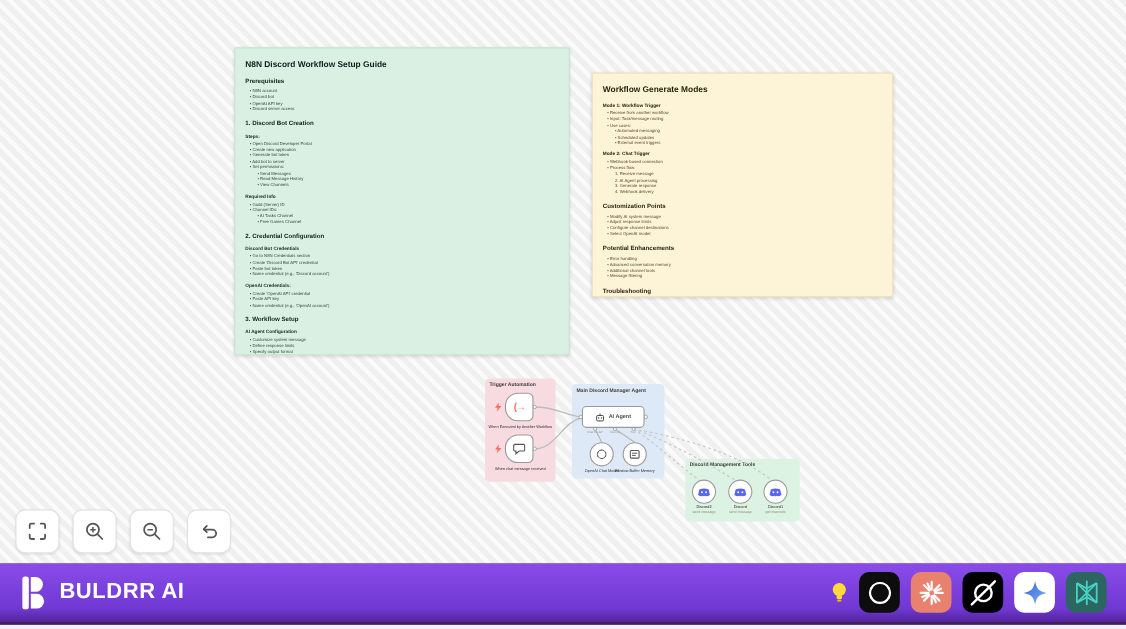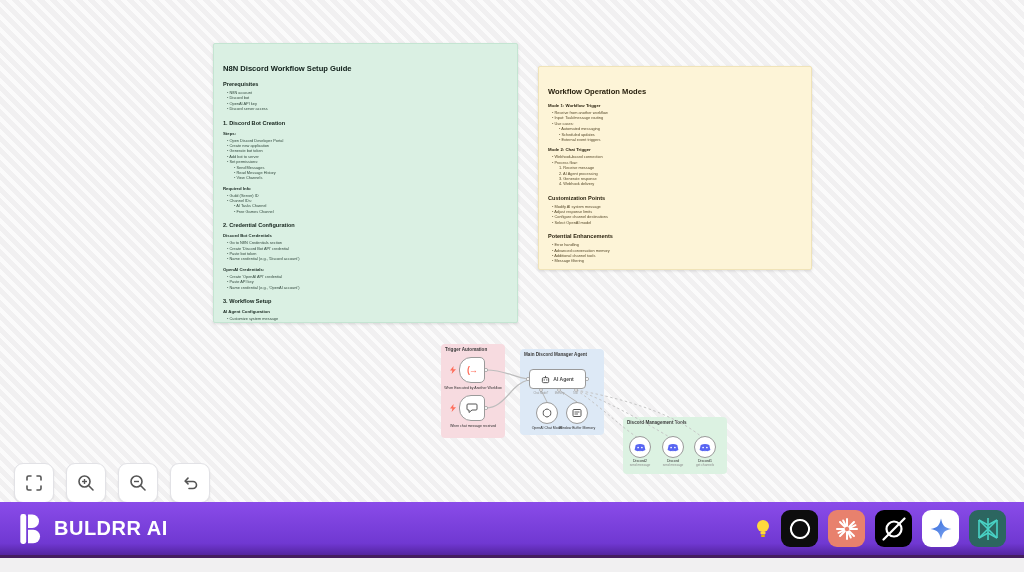--- a/index.html
+++ b/index.html
@@ -8,21 +8,21 @@
     font-family:"Liberation Sans","DejaVu Sans",sans-serif;
     background:#f1f0f1;
   }
   
   .canvas{
     position:absolute;inset:0 0 56px 0;
     background:#f1f0f1;
     background-image:repeating-linear-gradient(45deg,rgba(255,255,255,.7) 0 4px,rgba(0,0,0,0) 4px 9px);
   }
   
-  .note{position:absolute;box-sizing:border-box;padding:18px 9px;overflow:hidden;
+  .note{position:absolute;box-sizing:border-box;padding:8px 9px;overflow:hidden;
         box-shadow:0 1px 3px rgba(0,0,0,.12);border-radius:2px;z-index:1;}
   .note.green{left:213px;top:43px;width:305px;height:280px;background:#daf0e3;border:1px solid #c4e5d2;}
   .note.yellow{left:538px;top:66px;width:274px;height:204px;background:#fdf4d7;border:1px solid #f0e3b8;}
   .nb-h1{font-size:7.6px;font-weight:700;color:#0f1d18;margin:2px 0 7px;}
   .nb-h2{font-size:5.6px;font-weight:700;color:#122019;margin:8px 0 3px;}
   .nb-h3{font-size:4.3px;font-weight:700;color:#1b2a23;margin:5px 0 2px;}
   .nb-li,.nb-li2,.nb-num,.nb-num2{font-size:3.9px;line-height:1.38;color:#31473c;}
   .nb-li{padding-left:4px;}
   .nb-li2{padding-left:11px;}
   .nb-num2{padding-left:11px;}
@@ -52,21 +52,21 @@
   .cn-d1{left:629px;top:436px;} .cn-d2{left:662px;top:436px;} .cn-d3{left:694px;top:436px;}
   .node-label{position:absolute;font-size:3.5px;line-height:1.25;text-align:center;color:#2d2d2d;z-index:3;}
   .node-sub{position:absolute;font-size:3.2px;line-height:1.2;text-align:center;color:#8c8c8c;z-index:3;}
   .port-label{position:absolute;font-size:2.7px;color:#9a9a9a;text-align:center;z-index:3;}
   .conn{position:absolute;inset:0;z-index:2;pointer-events:none;}
   
   .toolbar{position:absolute;left:14px;top:463px;display:flex;gap:12px;z-index:6;}
   .tb-btn{width:38px;height:38px;background:#fff;border:1px solid #e2e2e6;border-radius:9px;
           display:flex;align-items:center;justify-content:center;box-shadow:0 1px 2px rgba(0,0,0,.08);cursor:pointer;}
   
-  .footer{position:absolute;left:0;bottom:14px;width:1024px;height:56px;z-index:10;
+  .footer{position:absolute;left:0;bottom:4px;width:1024px;height:56px;z-index:10;
           background:linear-gradient(180deg,#8a4ce9 0%,#7038d2 78%,#54249f 100%);
           border-bottom:3px solid rgba(46,13,48,.75);box-sizing:border-box;
           display:flex;align-items:center;padding:0 18px;}
   .brand{display:flex;align-items:center;gap:10px;}
   .brand-text{color:#fff;font-size:20px;font-weight:800;letter-spacing:.5px;}
   .cta{margin-left:auto;display:flex;align-items:center;gap:10px;}
   .cta-text{color:#f2eaff;font-size:17px;font-weight:600;}
   .ai-icon{width:37px;height:37px;border-radius:9px;display:flex;align-items:center;justify-content:center;cursor:pointer;}
   .ai-openai{background:#0d0d0d;} .ai-claude{background:#e8816d;} .ai-grok{background:#000;}
   .ai-gemini{background:#fff;} .ai-teal{background:#2c6660;}
@@ -108,21 +108,21 @@
       <div class="nb-li">Create 'OpenAI API' credential</div>
       <div class="nb-li">Paste API key</div>
       <div class="nb-li">Name credential (e.g., 'OpenAI account')</div>
       <div class="nb-h2">3. Workflow Setup</div>
       <div class="nb-h3">AI Agent Configuration</div>
       <div class="nb-li">Customize system message</div>
       <div class="nb-li">Define response limits</div>
       <div class="nb-li">Specify output format</div>
     </div>
   <div class="note yellow">
-      <div class="nb-h1">Workflow Operation Modes</div>
+      <div class="nb-h1">Workflow Generate Modes</div>
       <div class="nb-h3">Mode 1: Workflow Trigger</div>
       <div class="nb-li">Receive from another workflow</div>
       <div class="nb-li">Input: Task/message routing</div>
       <div class="nb-li">Use cases:</div>
       <div class="nb-li2">Automated messaging</div>
       <div class="nb-li2">Scheduled updates</div>
       <div class="nb-li2">External event triggers</div>
       <div class="nb-h3">Mode 2: Chat Trigger</div>
       <div class="nb-li">Webhook-based connection</div>
       <div class="nb-li">Process flow:</div>

